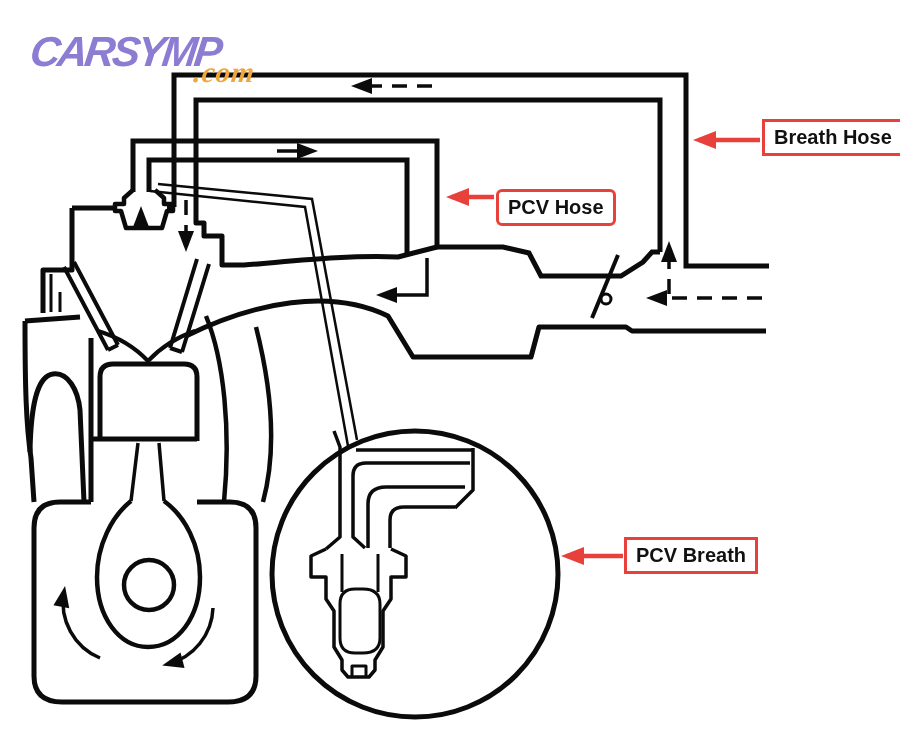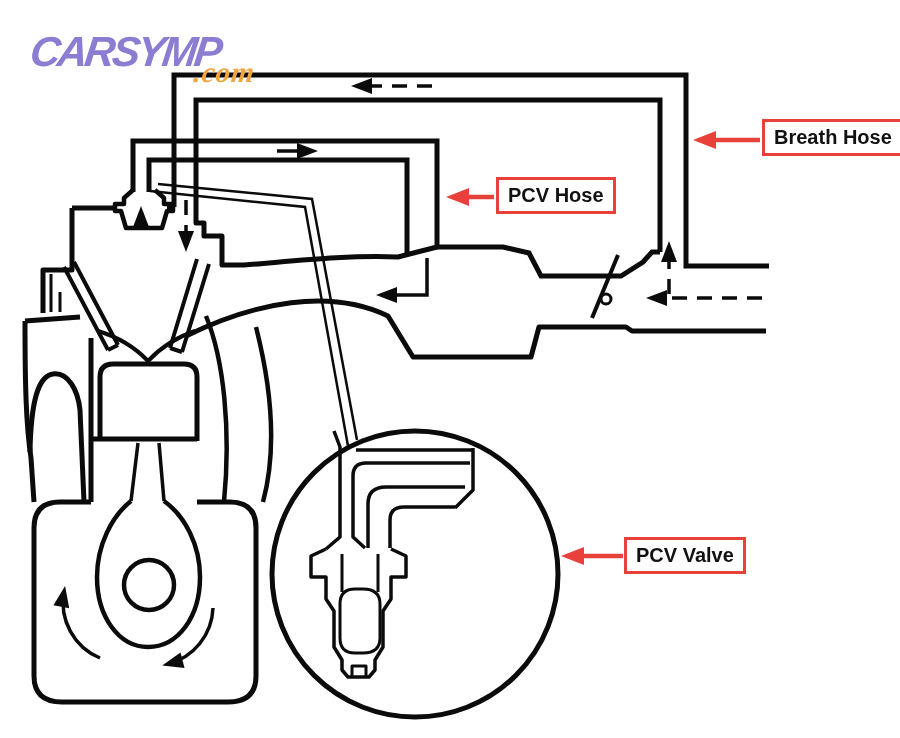--- a/index.html
+++ b/index.html
@@ -20,21 +20,21 @@
     color:#111111;
     font-family:"Liberation Sans", sans-serif;
     font-weight:bold;
     font-size:20px;
     line-height:1.1;
     padding:4px 9px 5px 9px;
     white-space:nowrap;
     letter-spacing:0px;
   }
   .callout.breath{left:762px;top:119px;}
-  .callout.pcvhose{left:496px;top:177px;}
+  .callout.pcvhose{left:496px;top:189px;border-radius:6px;}
   .callout.pcvvalve{left:624px;top:537px;}
 
   
   .logo{
     position:absolute;left:24px;top:20px;width:300px;height:70px;
     transform:skewX(-7deg);
   }
   .logo .brand{
     position:absolute;left:6px;top:8px;
     font-family:"Liberation Sans", sans-serif;
@@ -148,15 +148,15 @@
     </g>
   </svg>
 
   <div class="logo">
     <span class="brand">CARSYMP</span>
     <span class="suffix">.com</span>
   </div>
 
   <div class="callout breath">Breath Hose</div>
   <div class="callout pcvhose">PCV Hose</div>
-  <div class="callout pcvvalve">PCV Valve</div>
+  <div class="callout pcvvalve">PCV Breath</div>
 
 </div>
 
 </body></html>

